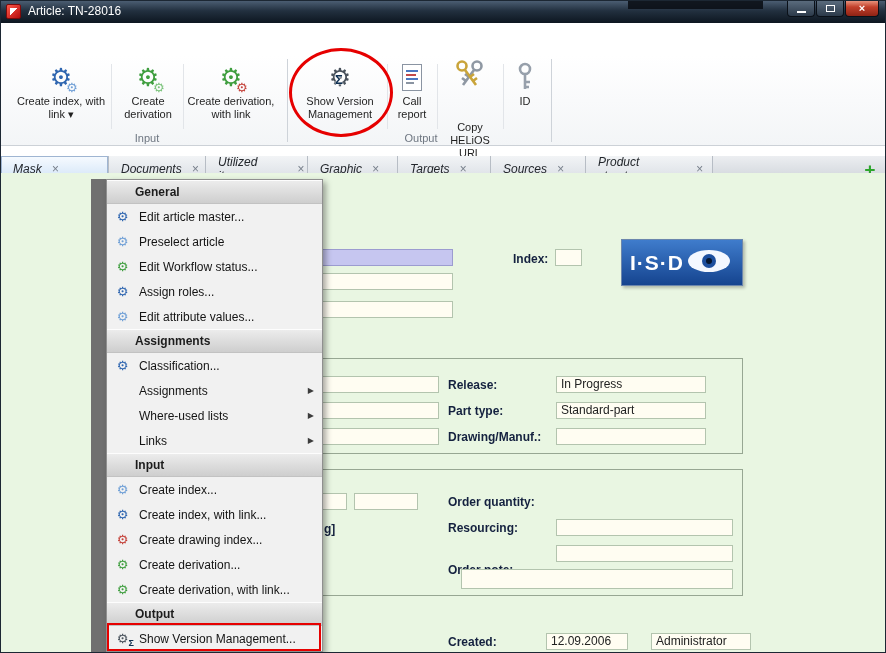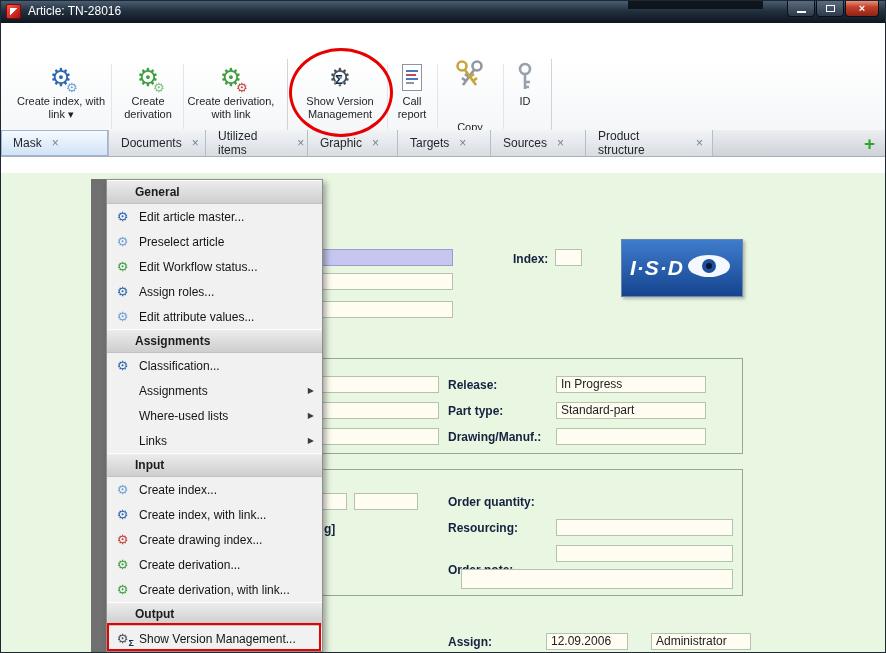--- a/index.html
+++ b/index.html
@@ -55,39 +55,39 @@
   .docicon .ln { position:absolute; left:3px; height:2px; }
   .ln1{top:5px;width:12px;background:#4a78c2}.ln2{top:9px;width:10px;background:#c24a4a}
   .ln3{top:13px;width:12px;background:#4a78c2}.ln4{top:17px;width:8px;background:#8a94a2}
   .vsep { position:absolute; top:8px; bottom:16px; width:1px; background:#e2e5e9; }
   .gdiv { position:absolute; top:3px; bottom:3px; width:1px; background:#ced3d9; }
   .rgrouplabel { position:absolute; top:76px; font-size:11px; color:#6e7681; text-align:center; }
   .circle-annot { position:absolute; left:288px; top:47px; width:104px; height:89px;
     border:3px solid #e60000; border-radius:50%; z-index:40; pointer-events:none; }
 
   
-  .docstrip { position:absolute; top:129px; left:0; right:0; height:27px;
-    background:linear-gradient(#eceef1,#ced3d9); border-bottom:1px solid #a9b0b8; display:flex; }
+  .docstrip { position:absolute; top:155px; left:0; right:0; height:27px;
+    background:linear-gradient(#eceef1,#ced3d9); border-bottom:1px solid #a9b0b8; display:flex;font-style:italic; }
   .dtab { height:26px; display:flex; align-items:center; padding:0 9px 0 12px; gap:10px;
     font-size:12px; color:#23272c; border-right:1px solid #b7bdc5; background:linear-gradient(#f2f4f6,#d8dde3); }
   .dtab.active { background:linear-gradient(#f7fbff,#cfe2f6); box-shadow:inset 0 0 0 1px #9fb5d2; }
   .tclose { color:#79818c; font-size:12px; line-height:1; }
   .addtab { margin-left:auto; margin-right:10px; align-self:center; color:#2da52d; font-size:19px;
     font-weight:bold; line-height:1; }
 
   
   .content { position:absolute; top:172px; left:0; right:0; bottom:0; background:#e9f6e2; }
   .fld { position:absolute; height:17px; background:#fffdf2; border:1px solid #b3c4ae;
     font-size:12px; color:#222; padding:1px 4px; line-height:13px; overflow:hidden; white-space:nowrap; }
   .fld.blue { background:#c6c6f0; border-color:#9c9cd0; }
   .flabel { position:absolute; font-size:12px; font-weight:bold; color:#14213f; white-space:nowrap; }
   .gbox { position:absolute; border:1px solid #97a793; }
-  .logo { position:absolute; left:620px; top:66px; width:122px; height:58px; border:1px solid #6b86ad;
+  .logo { position:absolute; left:620px; top:66px; width:122px; height:47px; border:1px solid #6b86ad;
     background:linear-gradient(#3f7ccc,#15448f); box-shadow:2px 2px 3px rgba(0,0,0,.25);
-    display:flex; align-items:center;font-style:italic; }
+    display:flex; align-items:center; }
   .logo-text { color:#fff; font-weight:bold; font-size:21px; letter-spacing:1px; padding-left:8px; }
   .logo-eye { margin-left:2px; }
 
   
   .menu-shadow { position:absolute; left:90px; top:178px; width:15px; bottom:0; background:#707070; z-index:18; }
   .menu { position:absolute; left:105px; top:178px; width:217px; bottom:0; background:#f1f1f1;
     border:1px solid #8f8f8f; box-shadow:3px 3px 6px rgba(0,0,0,.35); z-index:20; overflow:hidden; }
   .mheader { height:24px; line-height:23px; padding-left:28px; font-size:12px; font-weight:bold; color:#1c1c1c;
     background:linear-gradient(#ececec,#cecece); border-bottom:1px solid #c2c2c2; border-top:1px solid #fdfdfd; }
   .mitem { height:25px; display:flex; align-items:center; padding:0 8px 0 7px; font-size:12px; color:#141414; }
@@ -281,21 +281,21 @@
     <div class="fld" style="left:236px;top:320px;width:110px;"></div>
     <div class="fld" style="left:353px;top:320px;width:64px;"></div>
     <div class="flabel" style="left:323px;top:349px;">g]</div>
     <div class="flabel" style="left:447px;top:322px;">Order quantity:</div>
     <div class="flabel" style="left:447px;top:348px;">Resourcing:</div>
     <div class="fld" style="left:555px;top:346px;width:177px;"></div>
     <div class="flabel" style="left:447px;top:390px;">Order note:</div>
     <div class="fld" style="left:555px;top:372px;width:177px;"></div>
     <div class="fld" style="left:460px;top:396px;width:272px;height:20px;"></div>
 
-    <div class="flabel" style="left:447px;top:462px;">Assign:</div>
+    <div class="flabel" style="left:447px;top:462px;">Created:</div>
     <div class="fld" style="left:545px;top:460px;width:82px;">12.09.2006</div>
     <div class="fld" style="left:650px;top:460px;width:100px;">Administrator</div>
   </div>
 
   <div class="menu-shadow"></div>
   <div class="menu">
 
     <div class="mheader">General</div>
     <div class="mitem">
       <span class="mic c-blue">⚙</span>

